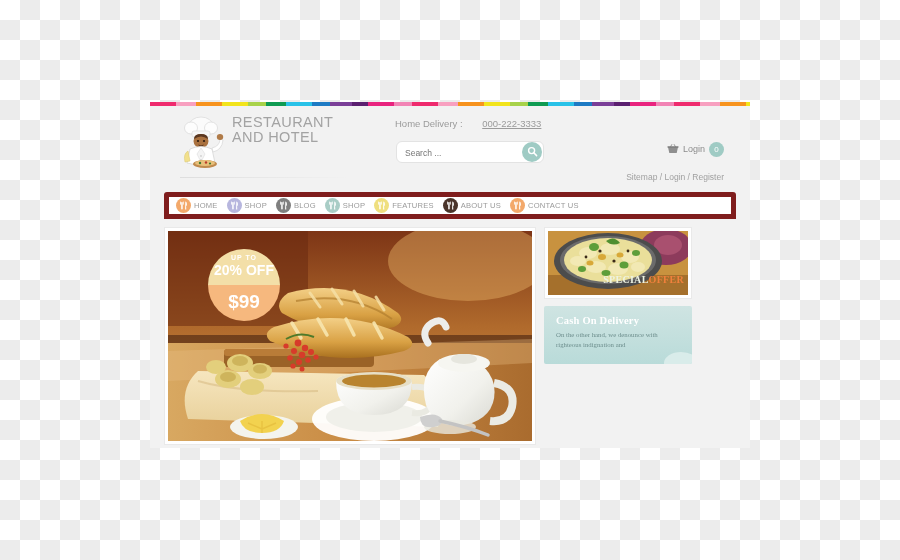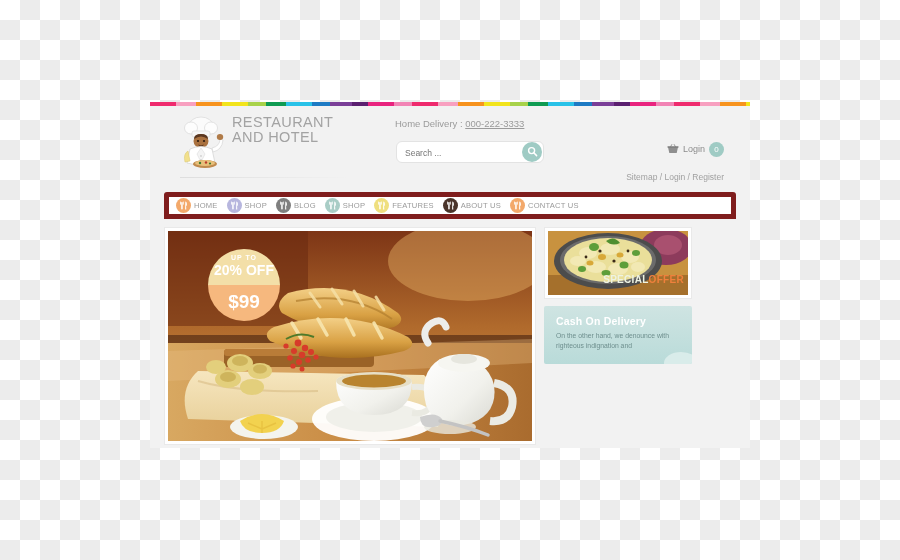--- a/index.html
+++ b/index.html
@@ -93,20 +93,21 @@
     position: absolute;
     left: 245px;
     top: 12px;
     font-size: 9.5px;
     color: #9b9b9b;
     white-space: nowrap;
   }
   .delivery .phone {
     text-decoration: underline;
     color: #9b9b9b;
+    margin-left: 17px;
   }
 
   .searchbox {
     position: absolute;
     left: 246px;
     top: 35px;
     width: 148px;
     height: 22px;
     background: #ffffff;
     border: 1px solid #e3e3e3;
@@ -274,20 +275,21 @@
     font-weight: bold;
     line-height: 34px;
   }
 
   
   .sidebar {
     width: 148px;
     display: flex;
     flex-direction: column;
     gap: 7px;
+    font-family: Liberation Serif, serif;
   }
   .promo {
     position: relative;
     height: 72px;
     border: 1px solid #e9e9e9;
     background: #fff;
     padding: 3px;
     box-sizing: border-box;
     overflow: hidden;
   }

